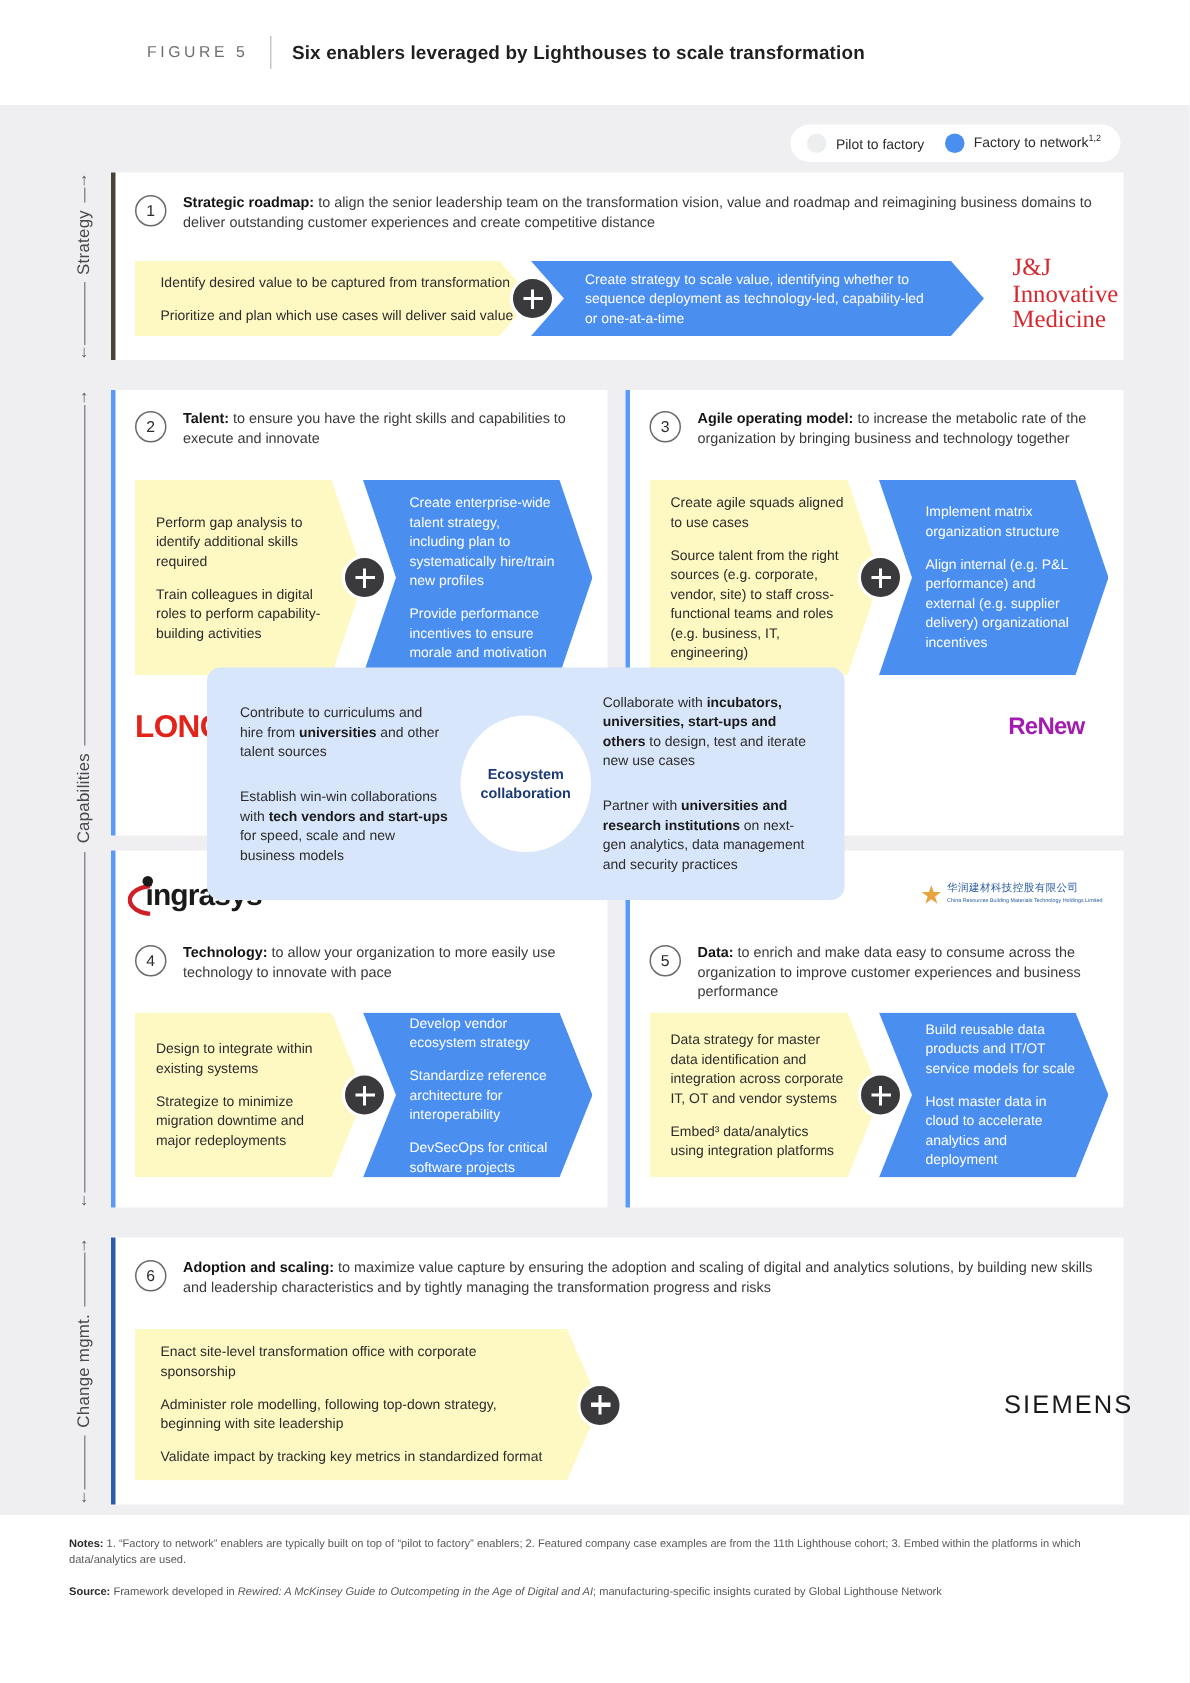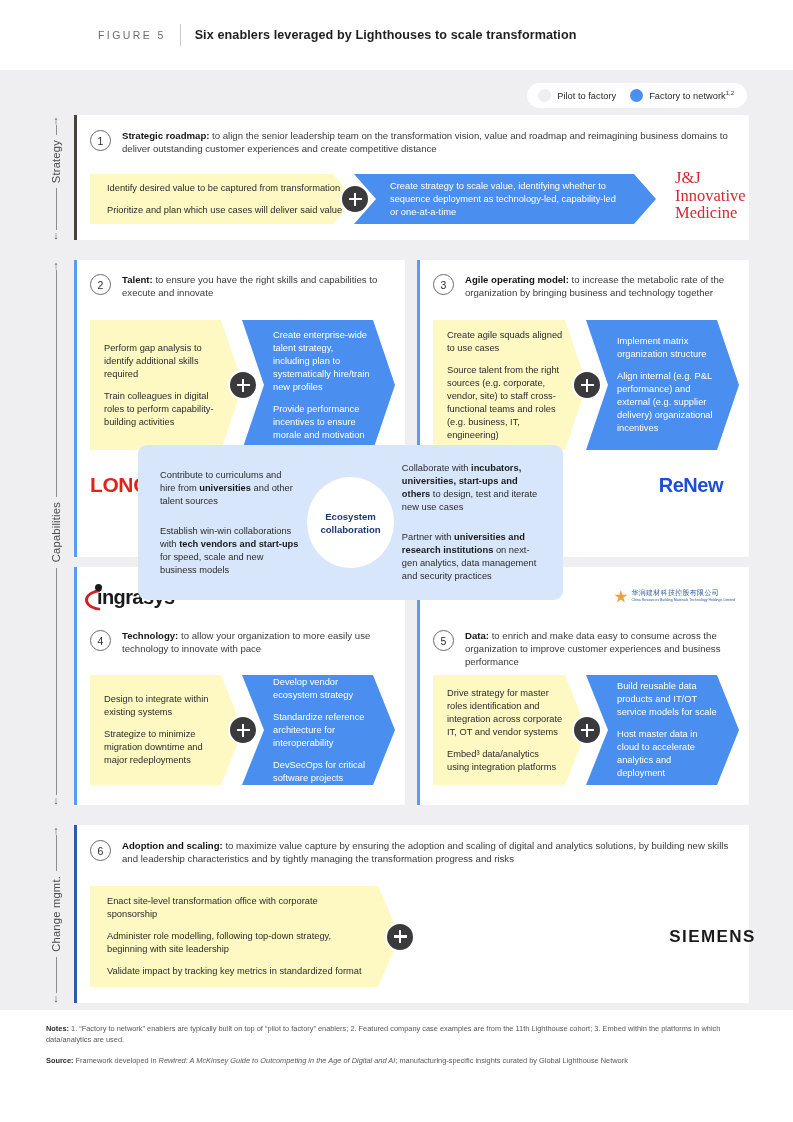--- a/index.html
+++ b/index.html
@@ -127,21 +127,21 @@
   }
   .logo-longi{
     color:#e2231a; font-size:21px; font-weight:700; letter-spacing:-.4px;
     font-family:"Liberation Sans", sans-serif;
   }
   .logo-longi .dot{
     display:inline-block; width:4px; height:4px; border-radius:50%;
     background:#e2231a; position:relative; top:-13px; left:-7.5px;
   }
   .logo-renew{
-    font-size:20px; font-weight:700; color:#1d4ed8; letter-spacing:-.5px;
+    font-size:16px; font-weight:700; color:#a21caf; letter-spacing:-.5px;
     position:relative;
   }
   .logo-renew .swoosh{
     position:absolute; left:19px; top:5px; width:15px; height:15px;
     border-radius:50%; background:#8cc63f; opacity:.85; z-index:-1;
   }
   .logo-ingrasys{
     font-size:20px; font-weight:700; color:#1a1a1a; letter-spacing:-.6px;
     position:relative; padding-left:9px;
   }
@@ -157,21 +157,21 @@
   .logo-ingrasys .reg{ font-size:6px; vertical-align:super; font-weight:400; }
   .logo-crbm{ display:flex; align-items:flex-start; gap:4px; }
   .logo-crbm .mark{
     width:13px; height:13px; background:#e8a33d;
     clip-path: polygon(50% 0,62% 36%,100% 36%,69% 59%,81% 96%,50% 73%,19% 96%,31% 59%,0 36%,38% 36%);
     margin-top:1px;
   }
   .logo-crbm .cn{ font-size:7px; color:#2a5d9f; line-height:8.5px; letter-spacing:.3px; }
   .logo-crbm .en{ font-size:3.6px; color:#2a5d9f; line-height:4.6px; }
   .logo-siemens{
-    font-size:17px; font-weight:700; color:#1a1a1a; letter-spacing:1.4px;
+    font-size:17px; font-weight:400; color:#1a1a1a; letter-spacing:1.4px;
   }
 
   
   .eco{
     position:absolute; background:#d8e6fb; border-radius:9px;
     z-index:20; display:flex; align-items:center;
   }
   .eco-col{ width:168px; font-size:9.3px; line-height:13px; color:#2b2b2b; }
   .eco-col.left{ text-align:left; padding-left:22px; }
   .eco-col.right{ text-align:left; padding-right:22px; }
@@ -371,21 +371,21 @@
     </div>
 
     <div class="head" style="position:absolute;left:16px;top:62px;width:305px;">
       <span class="num">5</span>
       <span class="htext"><b>Data:</b><span> to enrich and make data easy to consume across the organization to improve customer experiences and business performance</span></span>
     </div>
 
     <div class="band" style="position:absolute;left:16px;top:108px;width:306px;height:110px;">
       <div class="grey-chev chev-pts-grey" style="width:154px;padding-left:14px;padding-right:24px;">
         <div class="bullets">
-          <p>Drive strategy for master roles identification and integration across corporate IT, OT and vendor systems</p>
+          <p>Data strategy for master data identification and integration across corporate IT, OT and vendor systems</p>
           <p>Embed³ data/analytics using integration platforms</p>
         </div>
       </div>
       <div class="blue-chev chev-pts-blue" style="width:153px;margin-left:-1px;padding-left:31px;padding-right:22px;">
         <div class="bullets">
           <p>Build reusable data products and IT/OT service models for scale</p>
           <p>Host master data in cloud to accelerate analytics and deployment</p>
         </div>
       </div>
       <div class="plus" style="left:154px;"></div>

